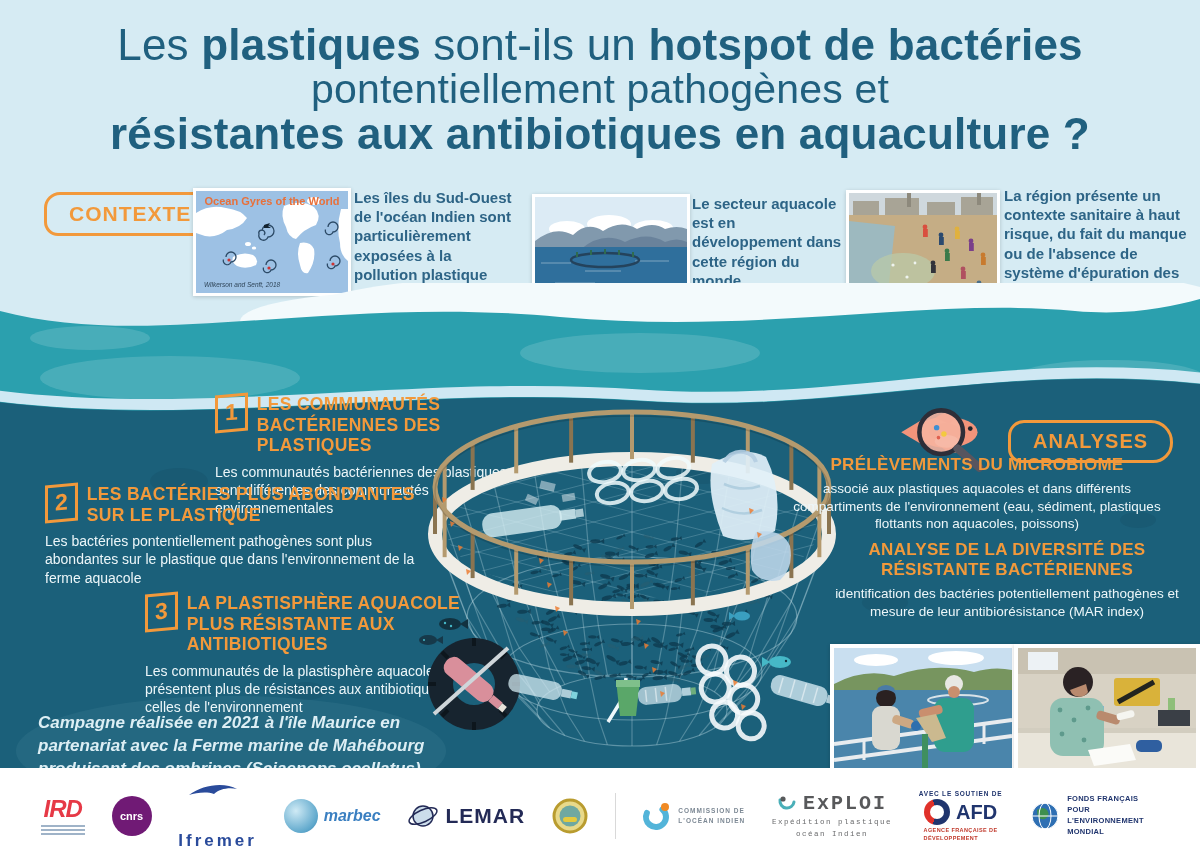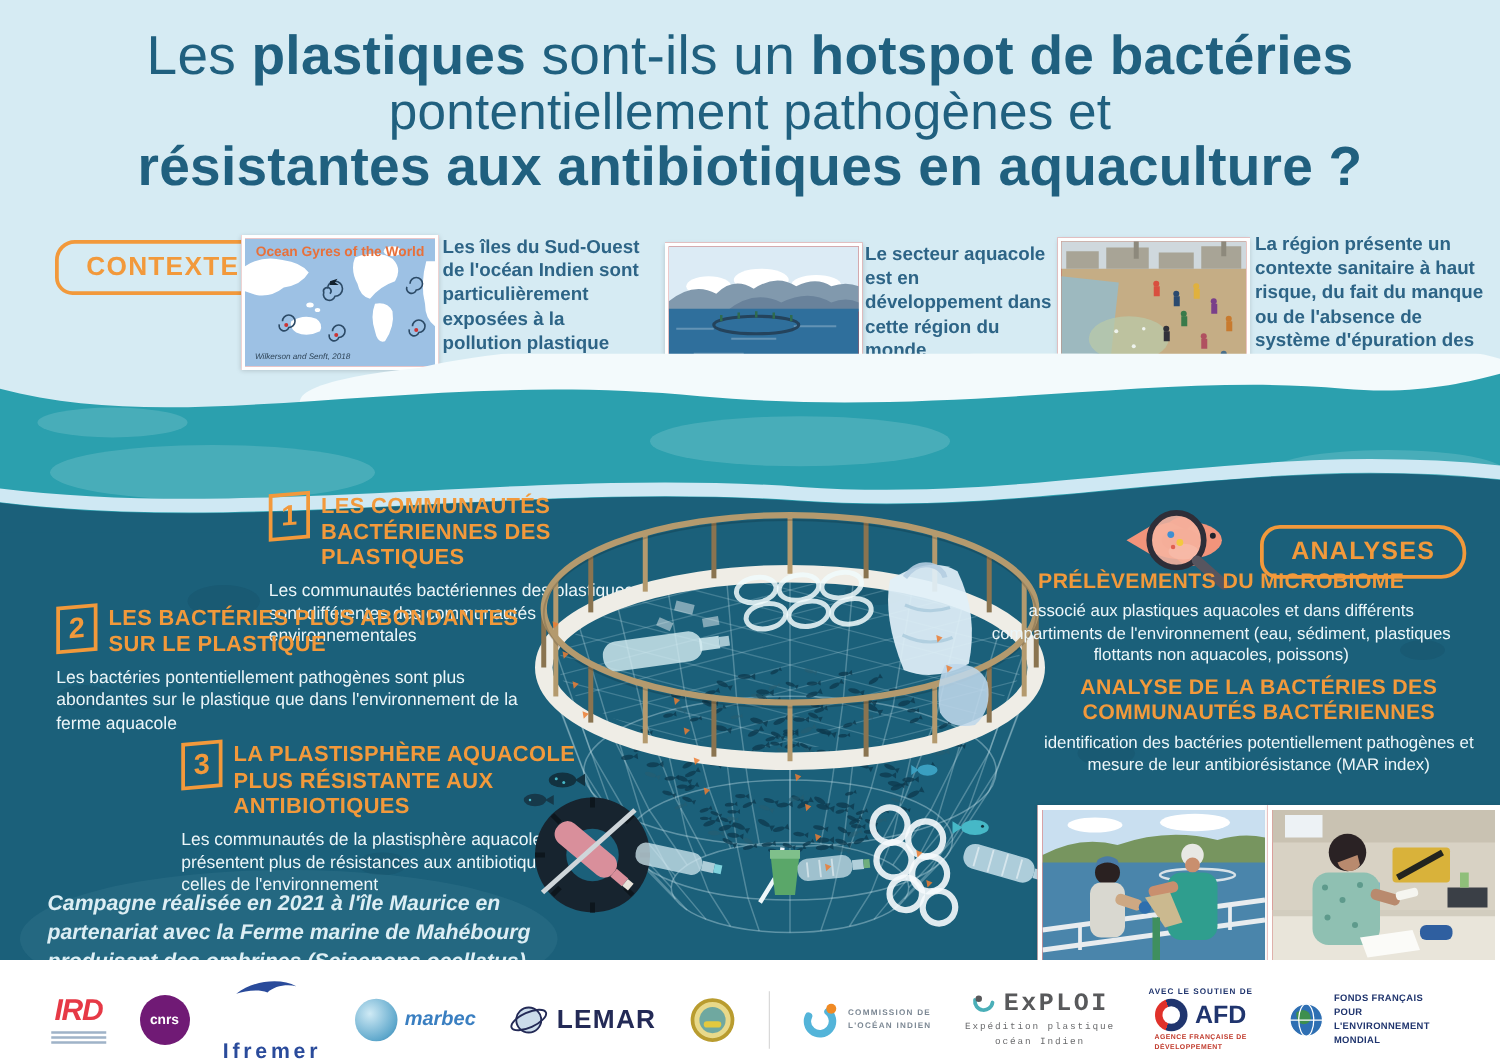--- a/index.html
+++ b/index.html
@@ -14,21 +14,21 @@
   .title .t2{font-size:41px;}
   .title .t3{font-weight:700;}
 
   
   .pill{display:inline-block;border:3px solid #F2993B;color:#F2993B;font-weight:700;
     border-radius:16px 22px 20px 14px;padding:7px 22px;font-size:21px;letter-spacing:1px;
     background:transparent;white-space:nowrap;}
 
   
   .ctx-text{position:absolute;color:#2D6486;font-weight:700;font-size:15px;line-height:1.28;}
-  .photo{position:absolute;border:3px solid #fff;box-shadow:0 1px 4px rgba(0,0,0,.18);background:#b91c1c;}
+  .photo{position:absolute;border:3px solid #fff;box-shadow:0 1px 4px rgba(0,0,0,.18);background:#ec4899;}
   .photo svg{display:block;}
 
   
   .dark{position:absolute;left:0;top:426px;width:1200px;height:344px;background:#1B607A;}
   .spot{position:absolute;border-radius:50%;background:rgba(9,40,56,.10);}
   .glow{position:absolute;border-radius:50%;background:rgba(150,205,220,.08);}
 
   .ritem{position:absolute;}
   .ritem .head{display:flex;align-items:flex-start;gap:9px;}
   .num{flex:0 0 auto;border:3px solid #F2993B;color:#F2993B;font-weight:700;font-size:23px;
@@ -648,21 +648,21 @@
   </svg>
 
   <span class="pill abs" style="left:1008px;top:420px;font-size:20px;">ANALYSES</span>
 
   <div class="ana" style="left:788px;top:455px;width:378px;">
     <h3 class="rt">PRÉLÈVEMENTS DU MICROBIOME</h3>
     <p class="rb">associé aux plastiques aquacoles et dans différents compartiments de l'environnement (eau, sédiment, plastiques flottants non aquacoles, poissons)</p>
   </div>
 
   <div class="ana" style="left:826px;top:540px;width:362px;">
-    <h3 class="rt">ANALYSE DE LA BACTÉRIES DES COMMUNAUTÉS BACTÉRIENNES</h3>
+    <h3 class="rt">ANALYSE DE LA DIVERSITÉ DES RÉSISTANTE BACTÉRIENNES</h3>
     <p class="rb">identification des bactéries potentiellement pathogènes et mesure de leur antibiorésistance (MAR index)</p>
   </div>
 
   <div class="photo" style="left:830px;top:644px;width:178px;height:120px;border-width:4px;">
     <svg width="178" height="120" viewBox="0 0 178 120">
       <rect width="178" height="44" fill="#C9DFF0"></rect>
       <ellipse cx="42" cy="12" rx="22" ry="6" fill="#fff"></ellipse>
         <ellipse cx="122" cy="10" rx="28" ry="7" fill="#fff"></ellipse>
       <path d="M0,44 L0,36 q30,-16 60,-8 q40,-14 80,-4 q20,-6 38,-2 L178,44 Z" fill="#77955F"></path>
       <rect y="42" width="178" height="78" fill="#4A85AB"></rect>

